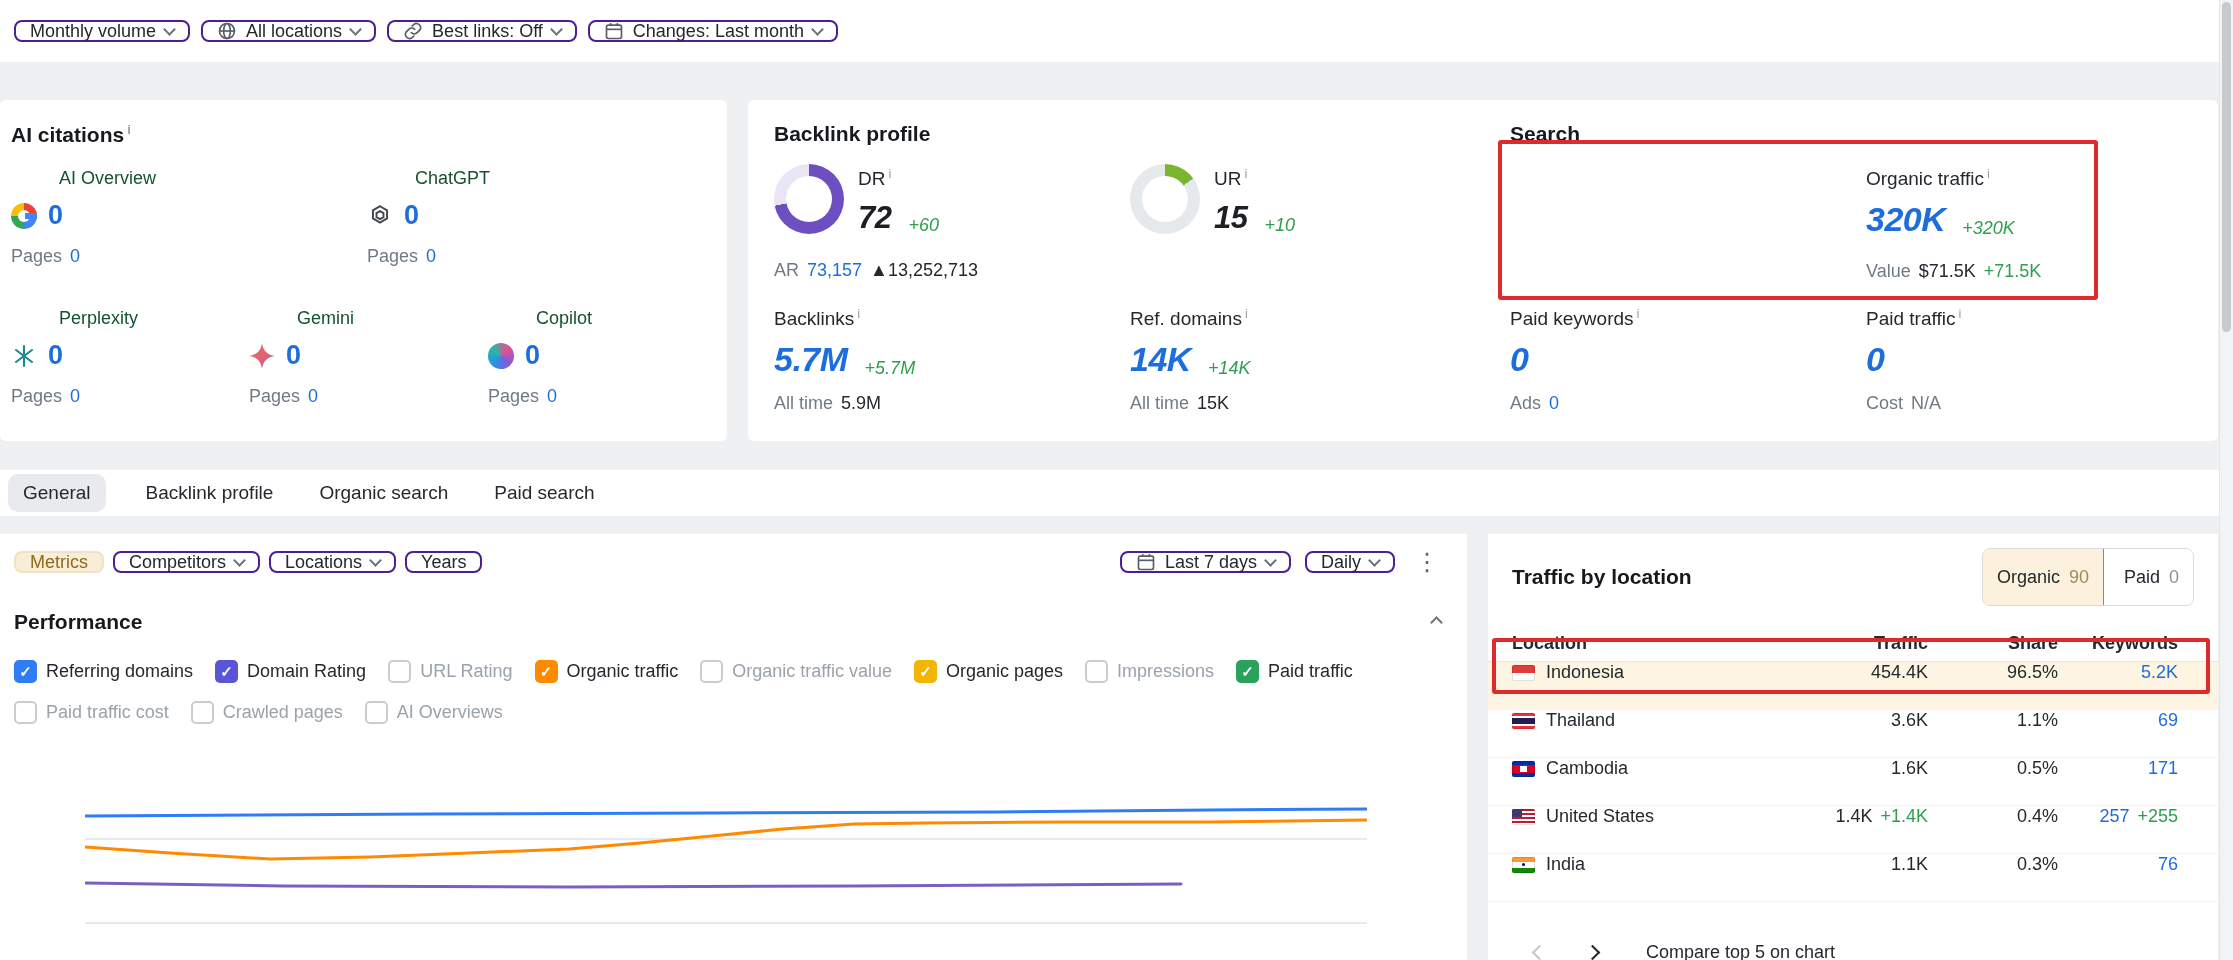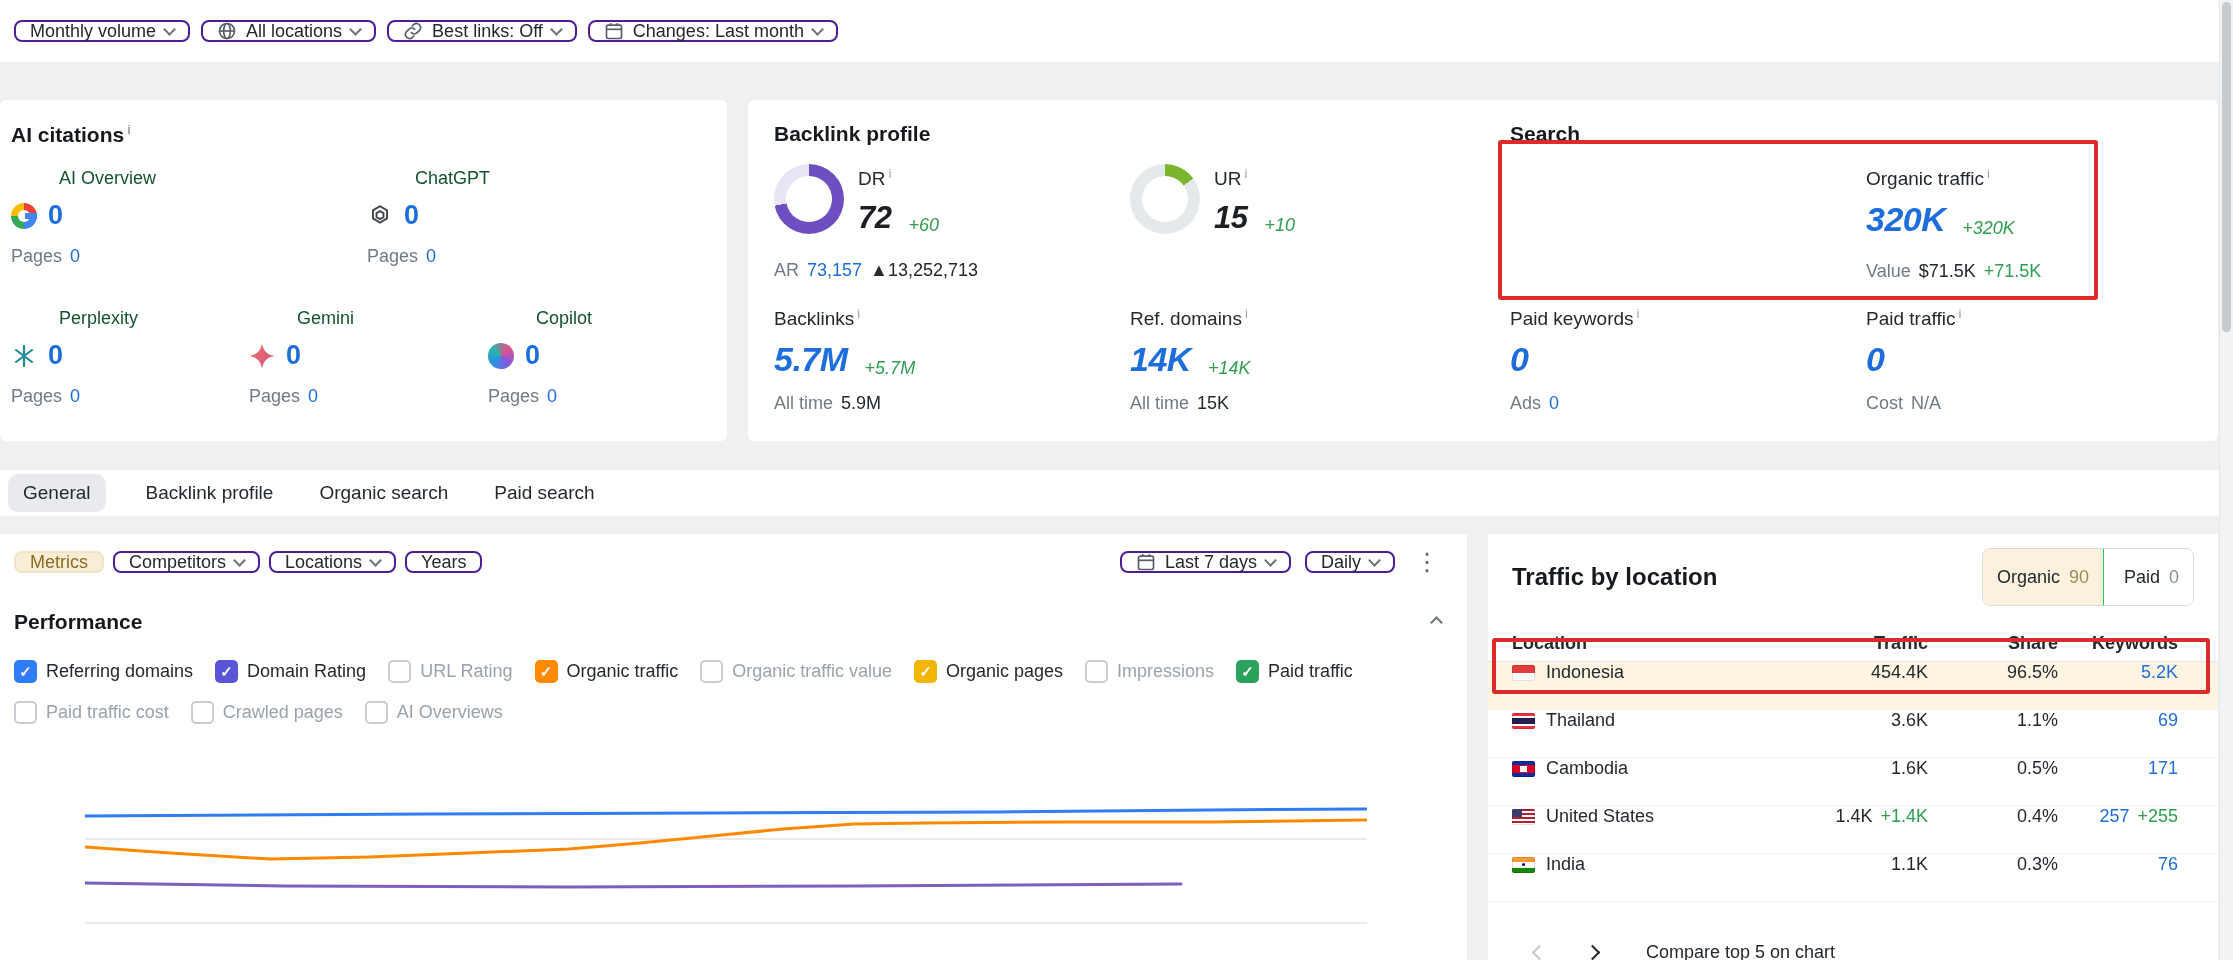--- a/index.html
+++ b/index.html
@@ -89,21 +89,21 @@
   .cb.on::after { content:"✓"; color:#fff; font-size:15px; font-weight:bold; }
   .cb.off { border:2px solid #c7cdd3; background:#fff; }
   .lbl { font-size:18px; }
   .lbl.on { color:#24292f; }
   .lbl.off { color:#9aa2ab; }
 
   .chart-wrap { position:absolute; left:85px; top:270px; }
 
   
   .tl-head { display:flex; align-items:center; padding:14px 24px 0 24px; }
-  .tl-title { font-size:24px; font-weight:700; color:#16191d; }
+  .tl-title { font-size:21px; font-weight:700; color:#16191d; }
   .seg { margin-left:auto; display:flex; border:1px solid #d7dbe0; border-radius:8px; overflow:hidden; }
   .seg-item { display:flex; align-items:center; gap:9px; padding:0 14px; height:56px; font-size:18px; background:#fff; color:#24292f; cursor:pointer; }
   .seg-item + .seg-item { border-left:1px solid #22c55e;padding-left:20px; }
   .seg-item.active { background:#fbf1dd; }
   .seg-count { color:#8a929b; }
   .seg-item.active .seg-count { color:#a08b58; }
 
   .tl-header-row { display:flex; align-items:center; height:36px; margin-top:20px; padding:0 40px 0 24px; border-bottom:1px solid #e4e7ea; font-size:18px; font-weight:600; color:#24292f; }
   .tl-row { display:flex; align-items:flex-start; height:48px; padding:0 40px 0 24px; border-bottom:1px solid #f0f2f4; font-size:18px; cursor:pointer; }
   .tl-row.hl { background:#fdf4e2; }

